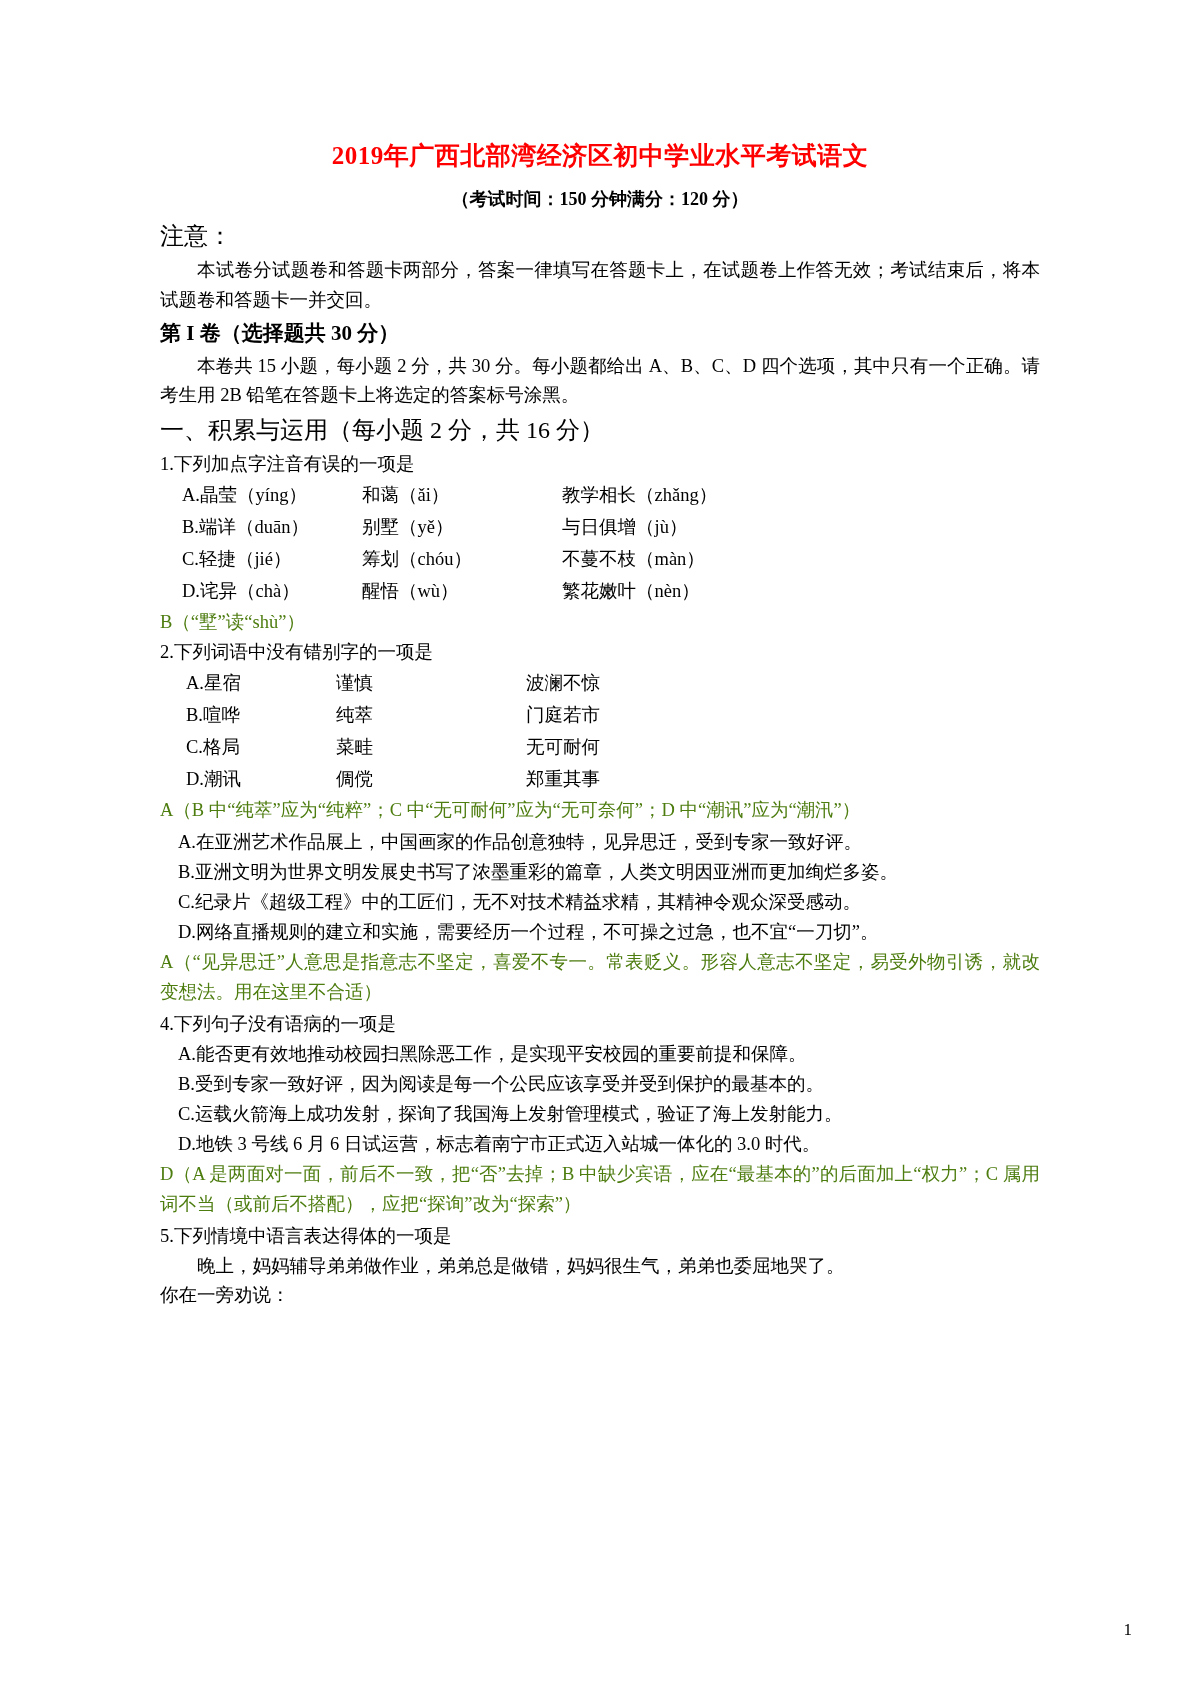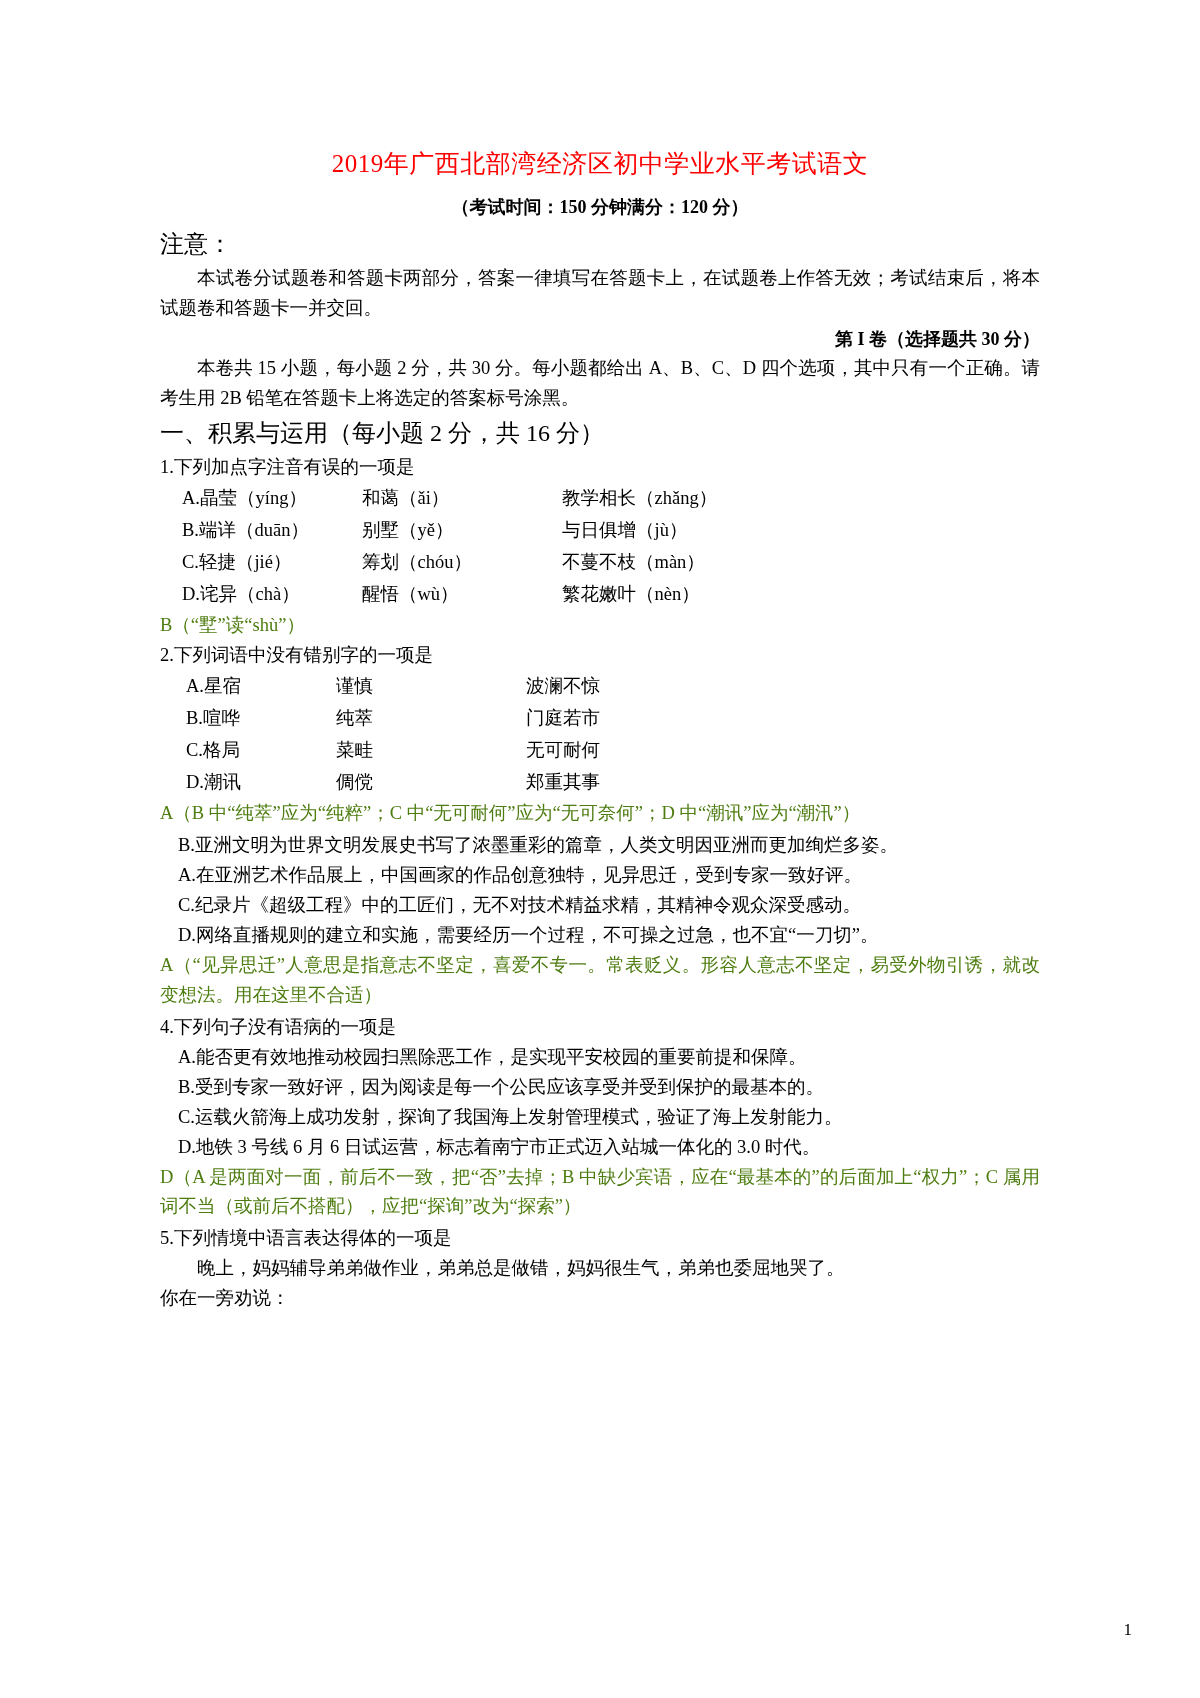--- a/index.html
+++ b/index.html
@@ -21,24 +21,24 @@
   }
   .content {
     position: absolute;
     left: 160px;
     top: 130px;
     width: 880px;
   }
   .doc-title {
     color: #ff0000;
     font-size: 25px;
-    font-weight: normal;
+    font-weight: bold;
     text-align: center;
     letter-spacing: 0.5px;
-    margin: 16px 0 14px 0;
+    margin: 8px 0 14px 0;
     line-height: 1.4;
   }
   .doc-subtitle {
     text-align: center;
     font-size: 18px;
     margin: 0 0 6px 0;
     font-weight: bold;
   }
   p {
     margin: 0;
@@ -48,23 +48,23 @@
   }
   .indent {
     text-indent: 2em;
   }
   .sec-head {
     font-size: 24px;
     line-height: 1.62;
     margin: 0;
   }
   .center-head {
-    text-align: right;
+    text-align: left;
     font-weight: bold;
-    font-size: 18px;
+    font-size: 21px;
     line-height: 1.7;
     margin: 0;
   }
   .q {
     font-size: 18.5px;
     line-height: 1.62;
     margin: 0;
   }
   .answer {
     color: #4d7c0f;
@@ -171,22 +171,22 @@
         <td class="c1">D.潮讯</td>
         <td class="c2">倜傥</td>
         <td class="c3">郑重其事</td>
       </tr>
     </tbody>
       </table>
     <p class="answer">A（B 中“纯萃”应为“纯粹”；C 中“无可耐何”应为“无可奈何”；D 中“潮讯”应为“潮汛”）</p>
 
     <div class="gap-s"></div>
 
+    <p class="sub-opt">A.在亚洲艺术作品展上，中国画家的作品创意独特，见异思迁，受到专家一致好评。</p>
     <p class="sub-opt">B.亚洲文明为世界文明发展史书写了浓墨重彩的篇章，人类文明因亚洲而更加绚烂多姿。</p>
-    <p class="sub-opt">A.在亚洲艺术作品展上，中国画家的作品创意独特，见异思迁，受到专家一致好评。</p>
     <p class="sub-opt">C.纪录片《超级工程》中的工匠们，无不对技术精益求精，其精神令观众深受感动。</p>
     <p class="sub-opt">D.网络直播规则的建立和实施，需要经历一个过程，不可操之过急，也不宜“一刀切”。</p>
     <p class="answer">A（“见异思迁”人意思是指意志不坚定，喜爱不专一。常表贬义。形容人意志不坚定，易受外物引诱，就改变想法。用在这里不合适）</p>
 
     <div class="gap-s"></div>
 
     <p class="q">4.下列句子没有语病的一项是</p>
     <p class="sub-opt">A.能否更有效地推动校园扫黑除恶工作，是实现平安校园的重要前提和保障。</p>
     <p class="sub-opt">B.受到专家一致好评，因为阅读是每一个公民应该享受并受到保护的最基本的。</p>
     <p class="sub-opt">C.运载火箭海上成功发射，探询了我国海上发射管理模式，验证了海上发射能力。</p>

